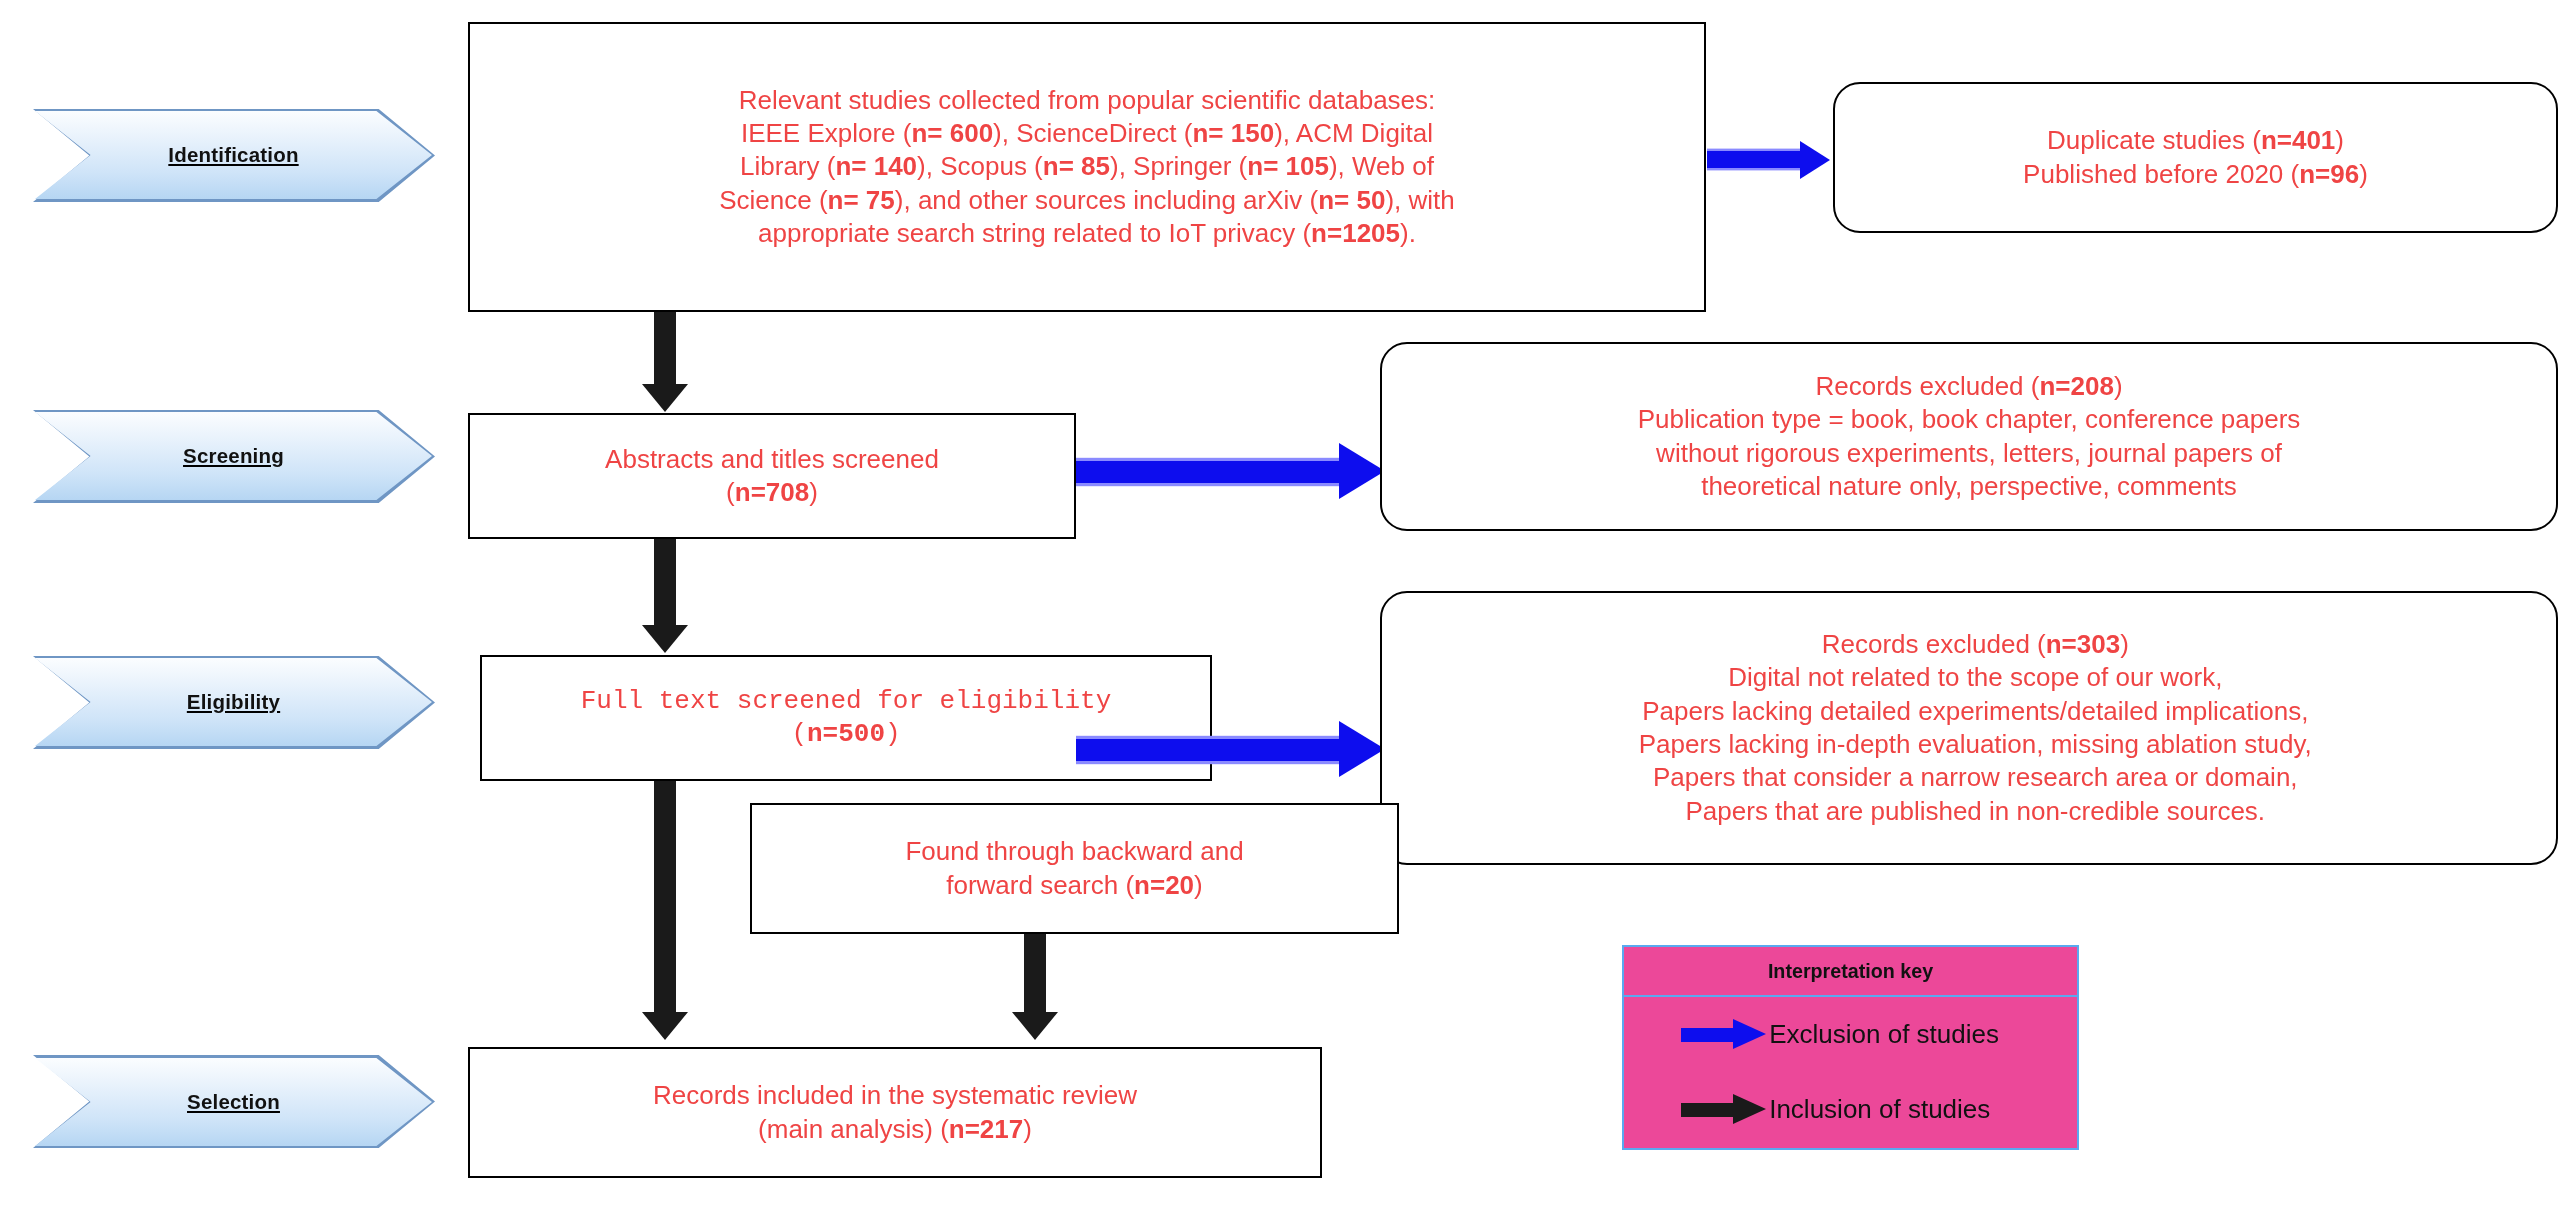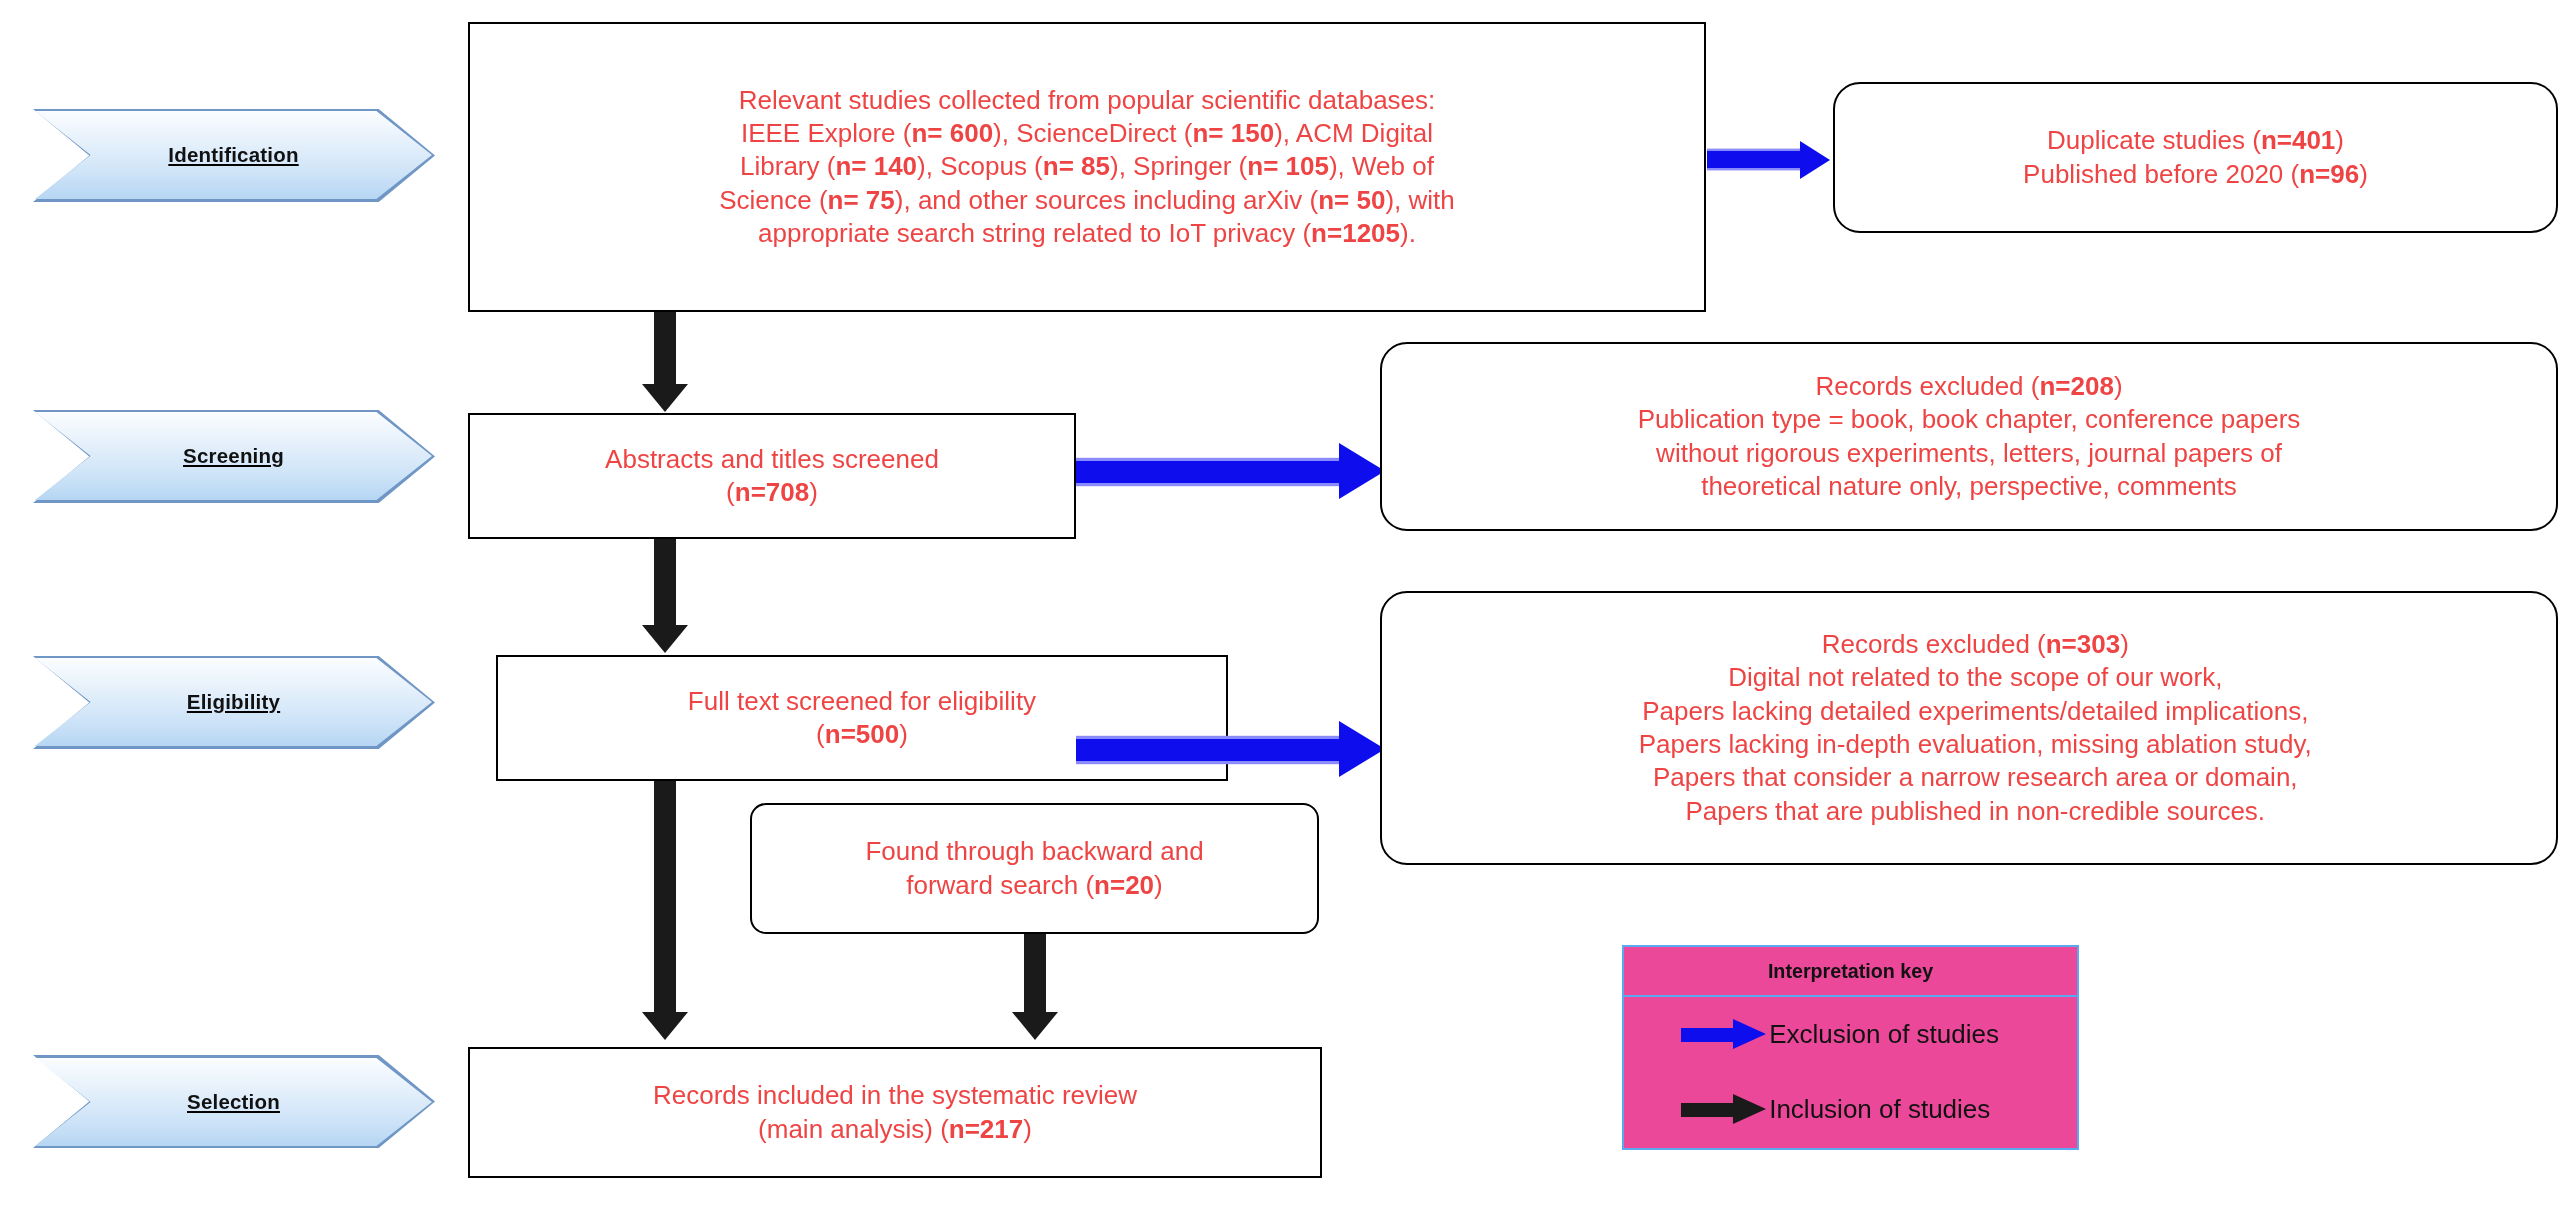--- a/index.html
+++ b/index.html
@@ -198,40 +198,40 @@
     <div class="box-line">Publication type = book, book chapter, conference papers</div>
     <div class="box-line">without rigorous experiments, letters, journal papers of</div>
     <div class="box-line">theoretical nature only, perspective, comments</div>
   </div>
 
   <div class="arrow">
     <div class="arr-down-shaft" style="left:654px; top:539px; width:22px; height:91px;"></div>
     <div class="arr-down-head" style="left:642px; top:625px;"></div>
   </div>
 
-  <div class="box center" style="left:496px; top:655px; width:732px; height:126px;">
+  <div class="box center" style="left:480px; top:655px; width:732px; height:126px;font-family:Liberation Mono, monospace;">
     <div class="box-line">Full text screened for eligibility</div>
     <div class="box-line">(<b>n=500</b>)</div>
   </div>
 
   <div class="arrow">
     <div class="arr-right-shaft" style="left:1076px; top:739px; width:271px; height:22px;"></div>
     <div class="arr-right-head" style="left:1339px; top:721px;"></div>
   </div>
 
   <div class="box round left" style="left:1380px; top:591px; width:1178px; height:274px; padding-left:23.6px;">
     <div class="box-line" style="align-self:center;">Records excluded (<b>n=303</b>)</div>
     <div class="box-line">Digital not related to the scope of our work,</div>
     <div class="box-line">Papers lacking detailed experiments/detailed implications,</div>
     <div class="box-line">Papers lacking in-depth evaluation, missing ablation study,</div>
     <div class="box-line">Papers that consider a narrow research area or domain,</div>
     <div class="box-line">Papers that are published in non-credible sources.</div>
   </div>
 
-  <div class="box center" style="left:750px; top:803px; width:569px; height:131px;border-radius:16px;">
+  <div class="box center" style="left:750px; top:803px; width:649px; height:131px;">
     <div class="box-line">Found through backward and</div>
     <div class="box-line">forward search (<b>n=20</b>)</div>
   </div>
 
   <div class="arrow">
     <div class="arr-down-shaft" style="left:654px; top:781px; width:22px; height:236px;"></div>
     <div class="arr-down-head" style="left:642px; top:1012px;"></div>
   </div>
 
   <div class="arrow">

